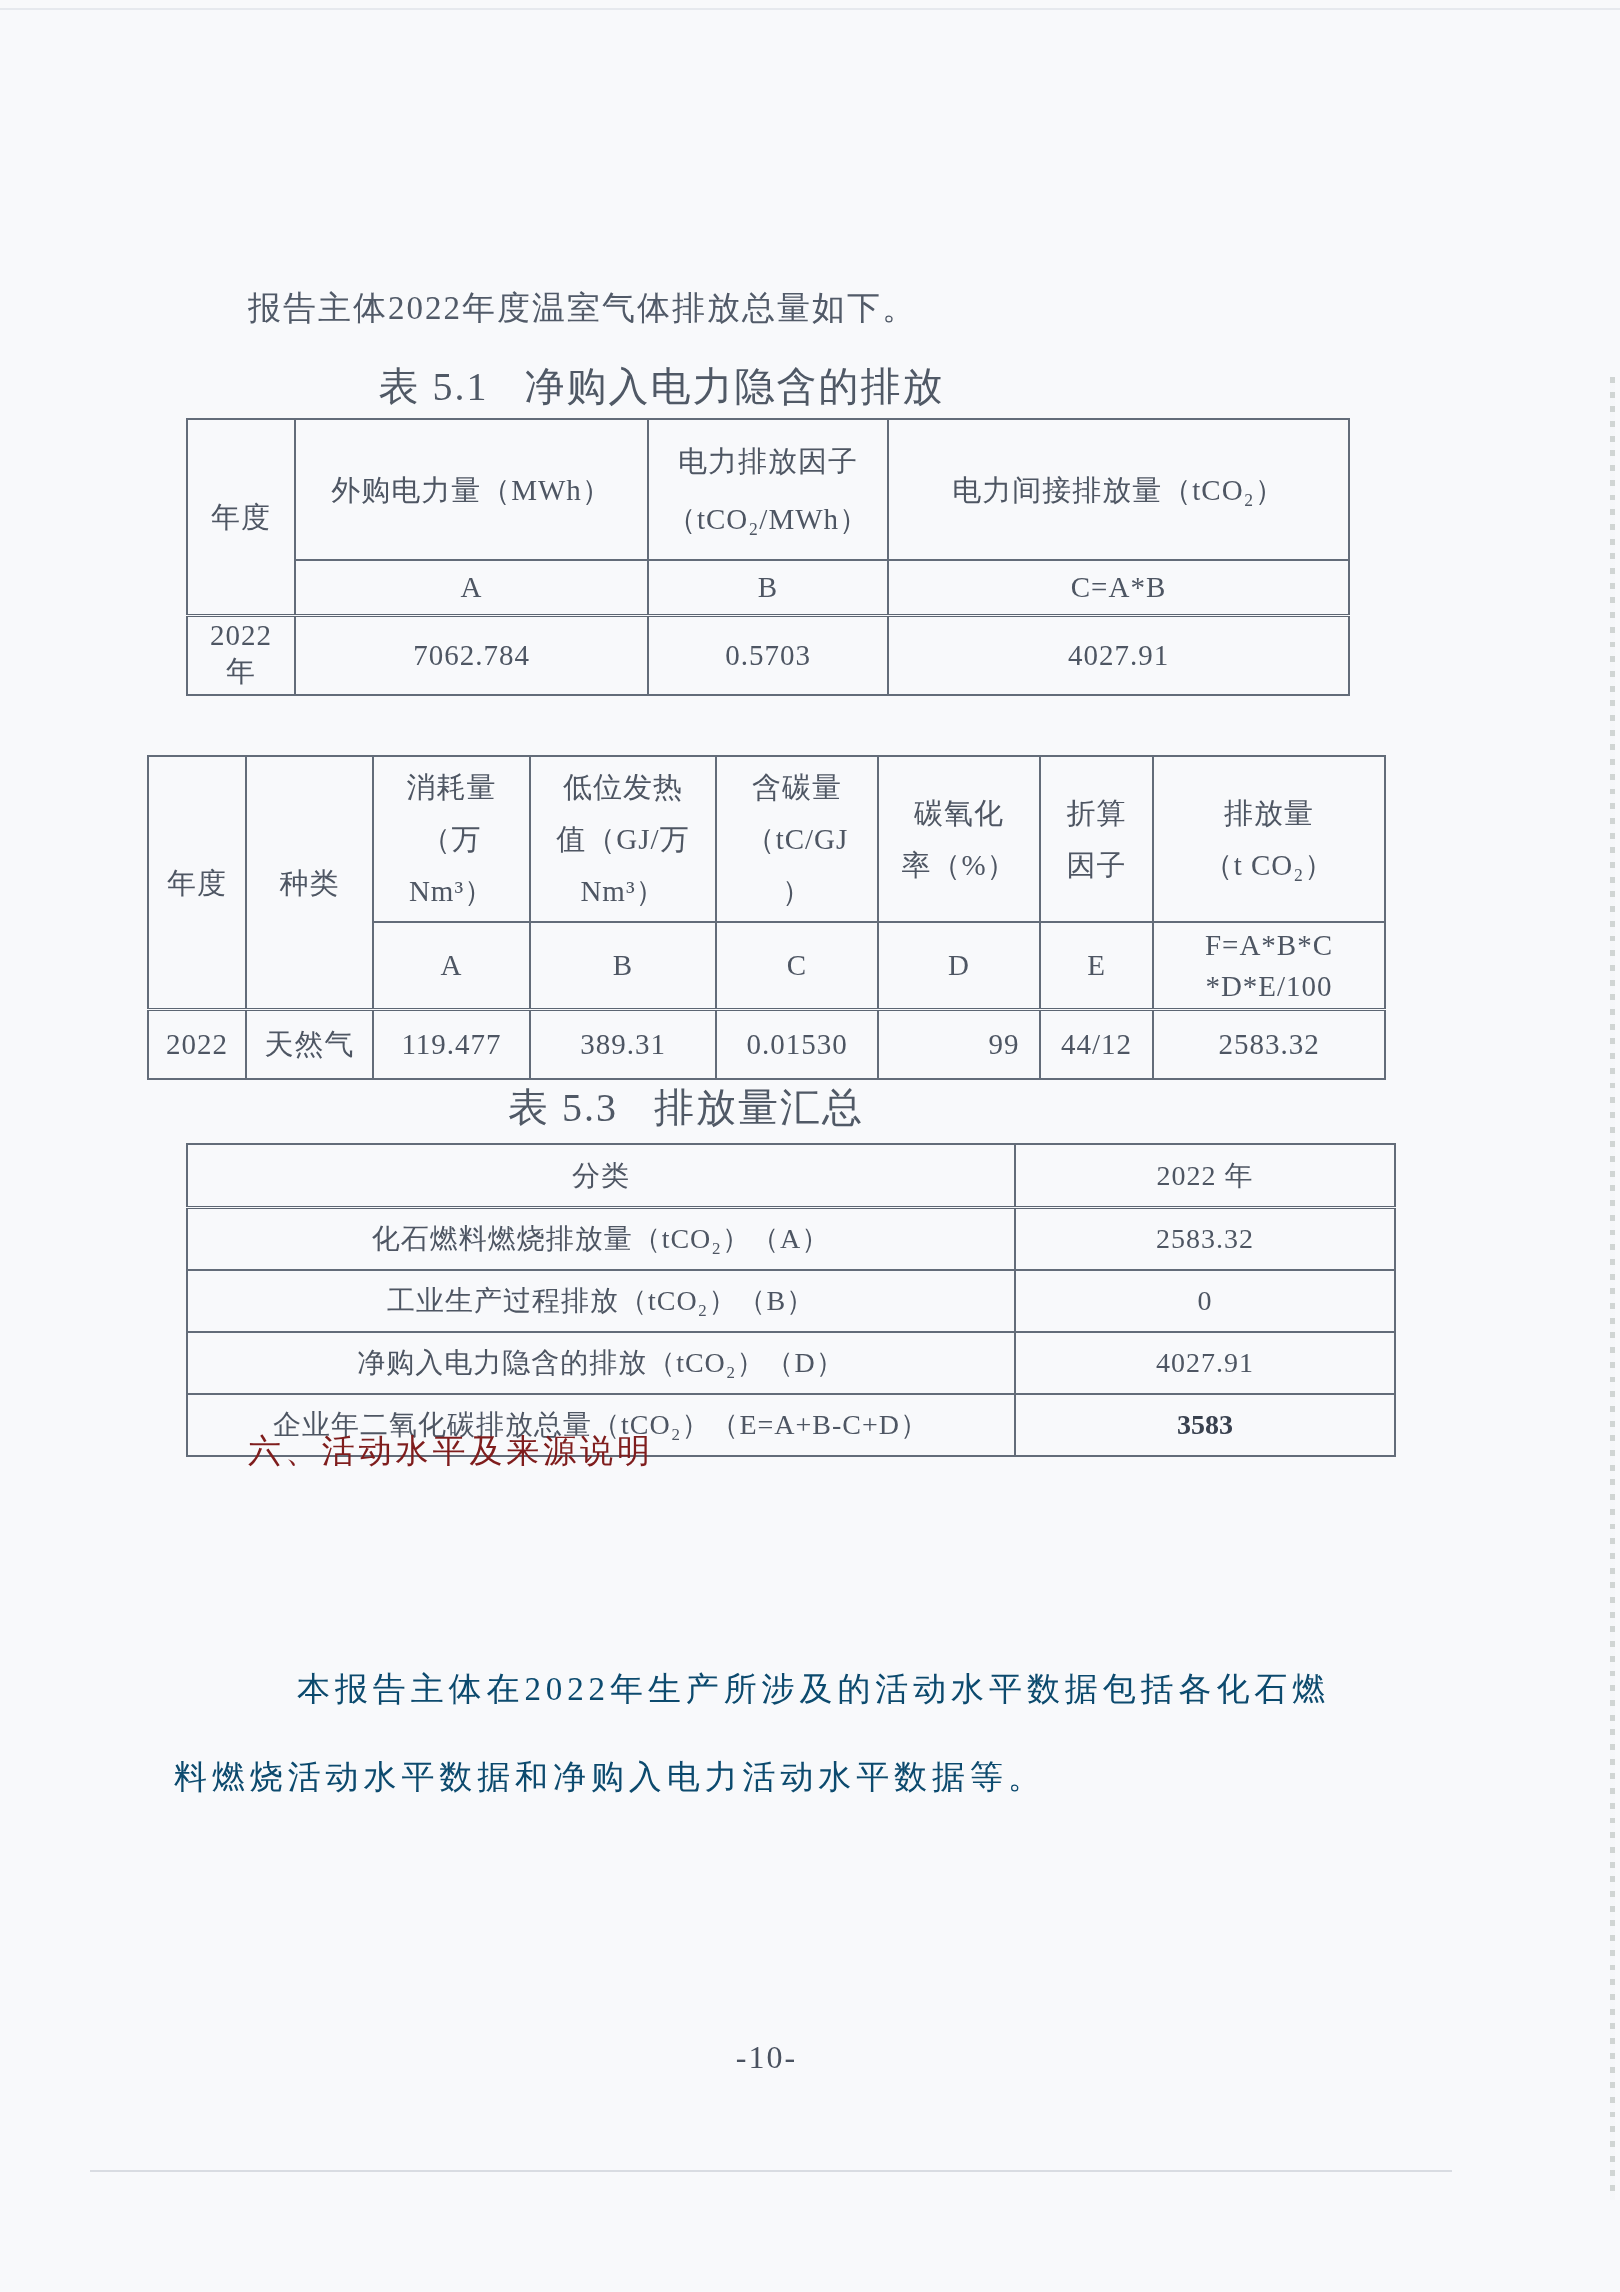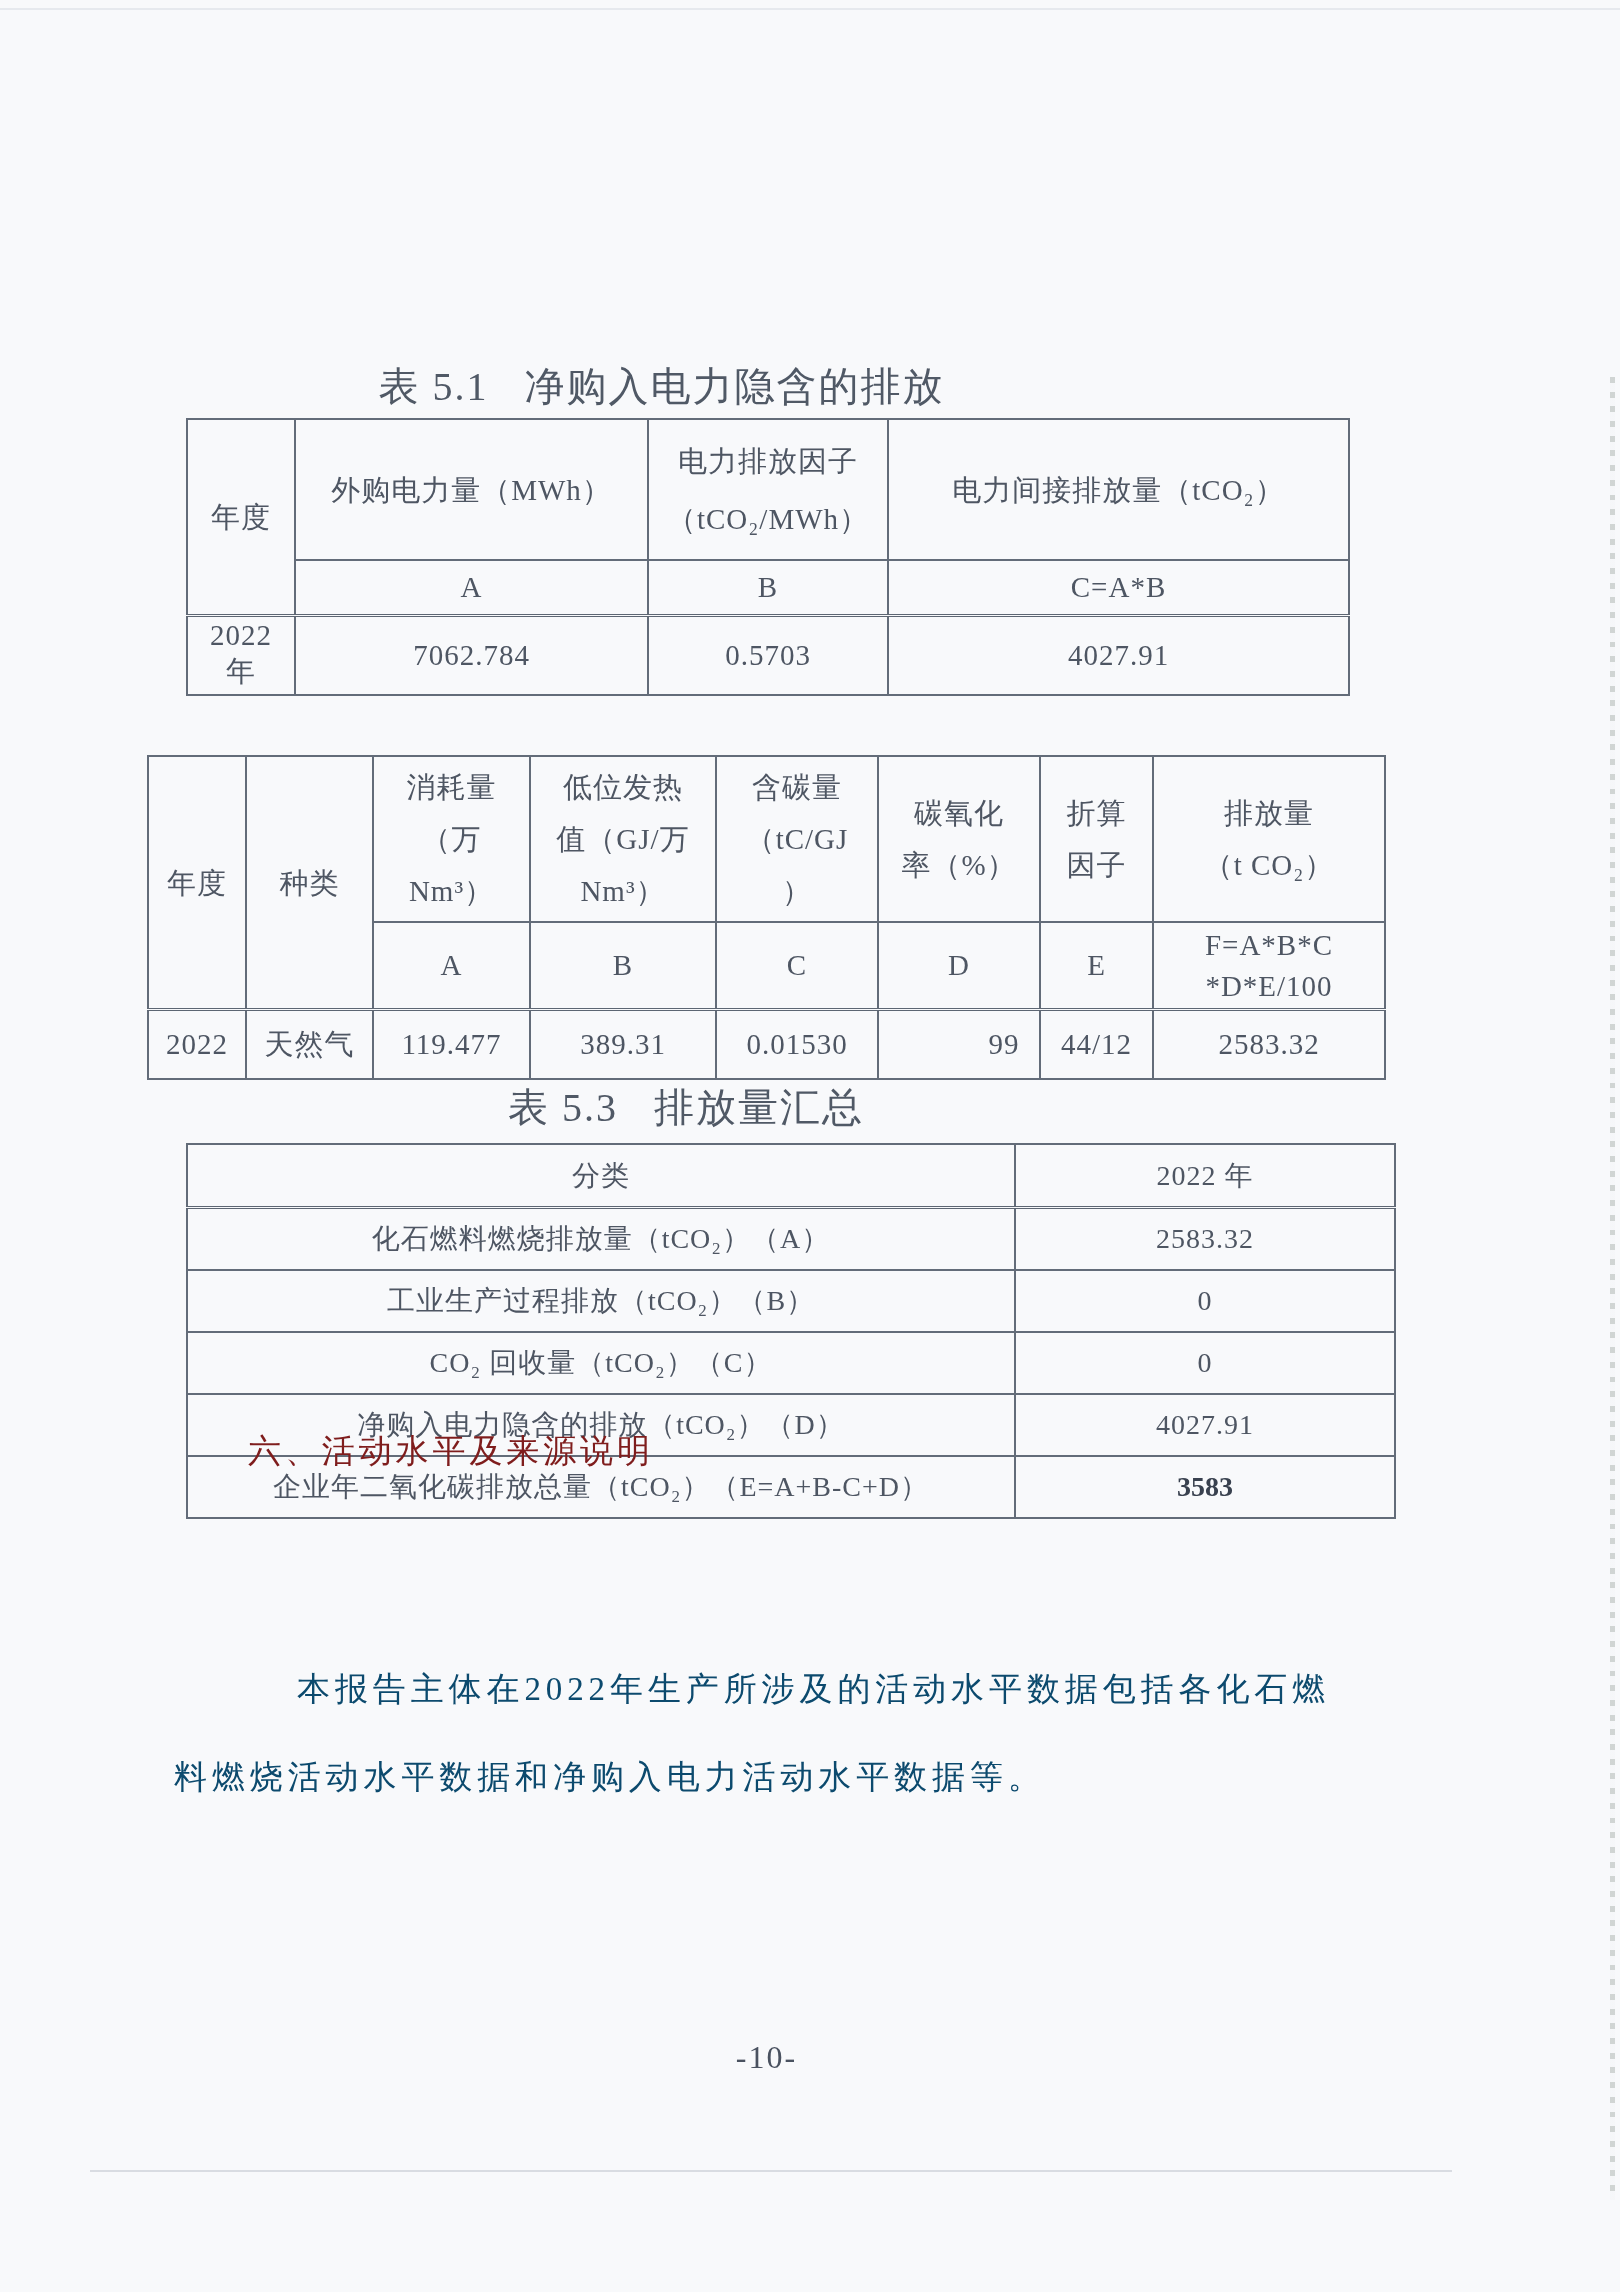--- a/index.html
+++ b/index.html
@@ -81,20 +81,21 @@
       rgba(96,110,100,.35) 0 5.9px,
       rgba(205,210,214,.08) 5.9px 14.7px);
     opacity:.75;
   }
 </style>
 </head>
 <body>
 
 <div class="page">
 
+  <p class="intro">报告主体2022年度温室气体排放总量如下。</p>
 
   <div class="caption cap1">表 5.1   净购入电力隐含的排放</div>
 
   <table class="t1">
     <colgroup>
         <col style="width:108px">
         <col style="width:353px">
         <col style="width:240px">
         <col style="width:461px">
       </colgroup>
@@ -188,24 +189,20 @@
     </tr>
     <tr>
       <td>化石燃料燃烧排放量（tCO₂）（A）</td>
       <td>2583.32</td>
     </tr>
     <tr>
       <td>工业生产过程排放（tCO₂）（B）</td>
       <td>0</td>
     </tr>
     <tr>
-      <td>CO₂ 回收量（tCO₂）（C）</td>
-      <td>0</td>
-    </tr>
-    <tr>
       <td>净购入电力隐含的排放（tCO₂）（D）</td>
       <td>4027.91</td>
     </tr>
     <tr>
       <td>企业年二氧化碳排放总量（tCO₂）（E=A+B-C+D）</td>
       <td class="bold">3583</td>
     </tr>
   </tbody>
     </table>
 

